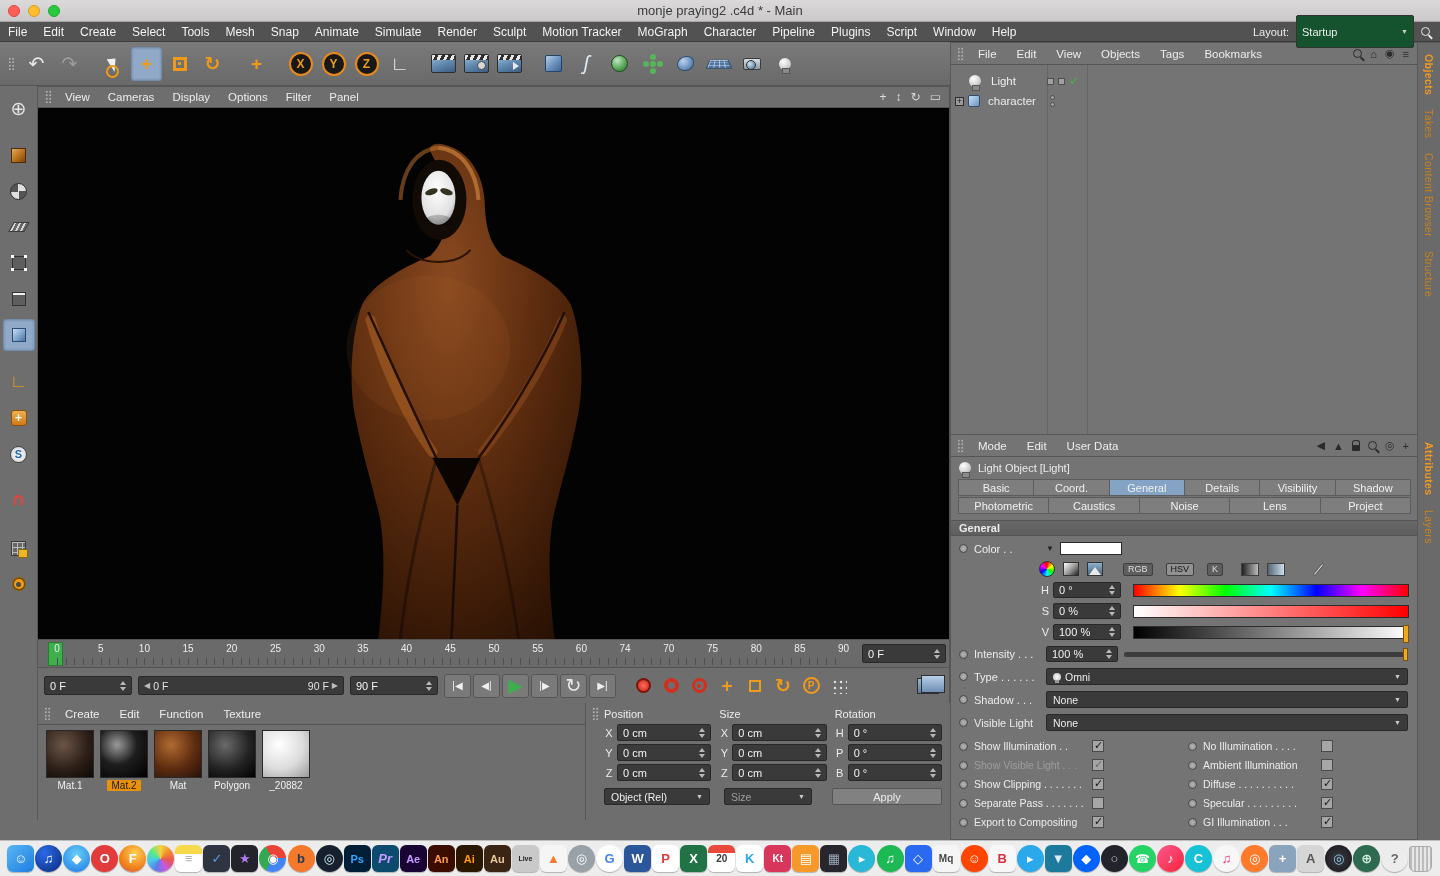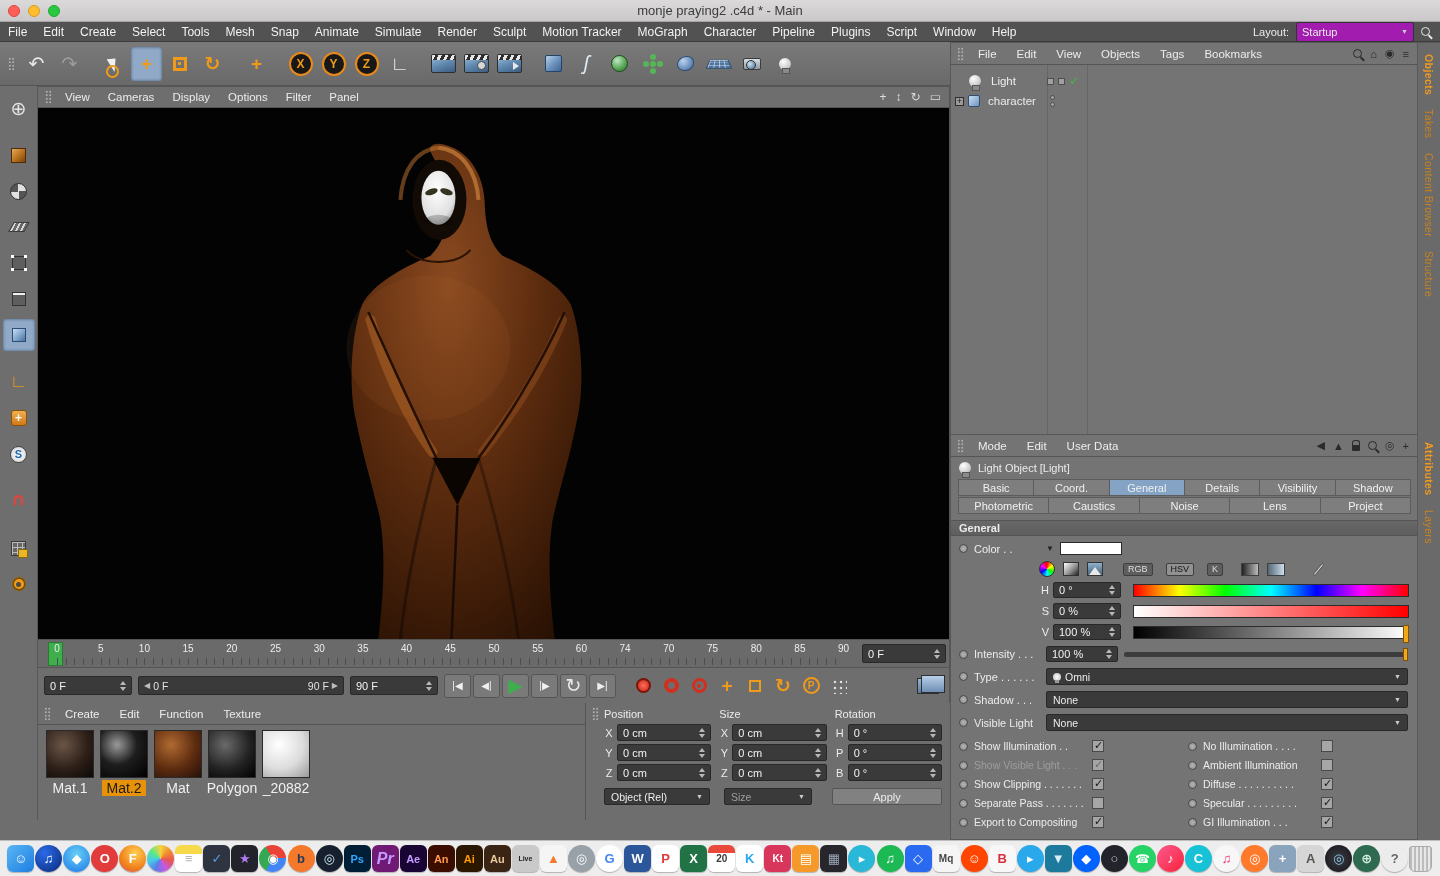--- a/index.html
+++ b/index.html
@@ -11,21 +11,21 @@
 .tl{width:12px;height:12px;border-radius:50%;margin-left:8px;flex:none;}
 .tl.red{background:#ff5f57;border:1px solid #e0443e;}
 .tl.yellow{background:#febc2e;border:1px solid #d89c1e;}
 .tl.green{background:#28c840;border:1px solid #1aab29;}
 .win-title{position:absolute;left:0;right:0;text-align:center;color:#3c3c3c;font-size:13px;}
 
 .menubar{left:0;top:22px;width:1440px;height:20px;background:#525252;display:flex;align-items:center;border-bottom:1px solid #3c3c3c;position:absolute;z-index:5;}
 #menubar-items{display:flex;}
 .menu-item{padding:0 8px;font-size:12px;color:#f2f2f2;}
 .menubar-right{margin-left:auto;display:flex;align-items:center;gap:7px;padding-right:10px;}
-.layout-select{width:118px;height:20px;background:#a21caf;border:1px solid #333;border-radius:2px;display:flex;align-items:center;padding:0 5px;font-size:11px;}
+.layout-select{width:118px;height:33px;background:#14532d;border:1px solid #333;border-radius:2px;display:flex;align-items:center;padding:0 5px;font-size:11px;}
 .arrow{margin-left:auto;font-size:7px;color:#ccc;padding-left:6px;}
 .mag{width:9px;height:9px;border:1.5px solid #2a2a2a;border-radius:50%;position:relative;display:inline-block;flex:none;}
 .mag::after{content:"";position:absolute;width:5px;height:1.5px;background:#2a2a2a;transform:rotate(45deg);right:-4px;bottom:-2px;}
 .mag.white{border-color:#e8e8e8;}.mag.white::after{background:#e8e8e8;}
 
 .toolbar{left:0;top:42px;width:952px;height:44px;background:linear-gradient(#7a7a7a,#696969);border-bottom:1px solid #555;display:flex;align-items:center;gap:2px;padding-left:6px;position:absolute;}
 .tbtn{width:31px;height:34px;border-radius:3px;display:flex;align-items:center;justify-content:center;font-size:16px;flex:none;}
 .tbtn.active,.pbtn.active{background:#8fa9c6;box-shadow:inset 0 0 3px #3f5c82;}
 .tb-sep{width:9px;height:100%;flex:none;}
 .big{font-size:19px;}.bold{font-weight:bold;}
@@ -112,21 +112,21 @@
 .mgr-menu{height:22px;display:flex;align-items:center;border-bottom:1px solid #555;padding-left:4px;}
 .mgr-item{padding:0 10px;font-size:11.5px;}
 .mat-strip{display:flex;gap:2px;padding:5px 6px;}
 .mat{width:52px;display:flex;flex-direction:column;align-items:center;flex:none;}
 .mat-thumb{width:48px;height:48px;border:1px solid #2a2a2a;}
 .sphere-dark-brown{background:radial-gradient(circle at 35% 30%,#6a5648 0%,#2e2018 55%,#0c0806 100%);}
 .sphere-black{background:radial-gradient(circle at 35% 30%,#9a9a9a 0%,#1e1e1e 45%,#000 100%);}
 .sphere-brown{background:radial-gradient(circle at 35% 30%,#b06a30 0%,#5e2c10 55%,#26100a 100%);}
 .sphere-dark{background:radial-gradient(circle at 35% 30%,#6a6a6a 0%,#242424 55%,#000 100%);}
 .sphere-white{background:radial-gradient(circle at 35% 30%,#ffffff 0%,#dcdcdc 55%,#9a9a9a 100%);}
-.mat-label{margin-top:2px;font-size:14px;padding:0 4px;border-radius:1px;color:#f0f0f0;}
+.mat-label{margin-top:2px;font-size:10px;padding:0 4px;border-radius:1px;color:#f0f0f0;}
 .mat-label.selected{background:#e8920a;color:#1a1a1a;}
 
 .coords{left:586px;top:703px;width:364px;height:117px;background:#6e6e6e;position:absolute;padding:0 8px;}
 .coords .grip{position:absolute;left:4px;top:4px;}
 .coord-grid{display:grid;grid-template-columns:1fr 1fr 1fr;column-gap:8px;padding-left:10px;padding-top:1px;}
 .coord-head{height:20px;display:flex;align-items:center;font-size:11px;}
 .coord-row{display:flex;align-items:center;gap:3px;margin-bottom:3px;}
 .coord-lab{width:10px;text-align:center;font-size:11px;flex:none;}
 .coord-field{flex:1;height:17px;}
 .coord-bottom{display:flex;gap:14px;margin-top:4px;align-items:center;padding-left:10px;}
@@ -938,21 +938,21 @@
       <div class="dock-item ci" style="background: rgb(226, 59, 59); color: rgb(255, 255, 255);">O</div>
       <div class="dock-item ci" style="background: radial-gradient(circle at 60% 30%, rgb(255, 207, 78), rgb(240, 123, 26) 65%, rgb(192, 74, 138)); color: rgb(255, 255, 255);">F</div>
       <div class="dock-item ci" style="background: conic-gradient(rgb(245, 212, 65), rgb(240, 140, 46), rgb(232, 84, 84), rgb(196, 90, 232), rgb(90, 124, 232), rgb(70, 203, 232), rgb(90, 232, 138), rgb(245, 212, 65)); color: rgb(255, 255, 255);"></div>
       <div class="dock-item" style="background: linear-gradient(rgb(247, 217, 76) 0px, rgb(247, 217, 76) 9px, rgb(255, 255, 255) 9px); color: rgb(184, 184, 184);">≡</div>
       <div class="dock-item" style="background: rgb(47, 53, 64); color: rgb(90, 154, 232);">✓</div>
       <div class="dock-item" style="background: rgb(35, 35, 43); color: rgb(176, 124, 245);">★</div>
       <div class="dock-item ci" style="background: conic-gradient(from -30deg, rgb(234, 67, 53) 0deg, rgb(234, 67, 53) 33%, rgb(66, 133, 244) 0deg, rgb(66, 133, 244) 66%, rgb(52, 168, 83) 0deg, rgb(52, 168, 83) 100%); color: rgb(255, 255, 255);">◉</div>
       <div class="dock-item ci" style="background: rgb(245, 121, 42); color: rgb(28, 58, 90);">b</div>
       <div class="dock-item ci" style="background: rgb(23, 32, 46); color: rgb(207, 232, 245);">◎</div>
       <div class="dock-item" style="background: rgb(0, 30, 54); color: rgb(49, 168, 255); font-size: 11px;">Ps</div>
-      <div class="dock-item" style="background: #701a75; color: rgb(196, 156, 255); font-size: 16px; font-style: italic;">Pr</div>
+      <div class="dock-item" style="background: #0c4a6e; color: rgb(196, 156, 255); font-size: 13px; font-style: italic;">Pr</div>
       <div class="dock-item" style="background: rgb(25, 5, 51); color: rgb(196, 156, 255); font-size: 11px;">Ae</div>
       <div class="dock-item" style="background: rgb(58, 13, 0); color: rgb(255, 154, 80); font-size: 11px;">An</div>
       <div class="dock-item" style="background: rgb(43, 23, 0); color: rgb(255, 154, 0); font-size: 11px;">Ai</div>
       <div class="dock-item" style="background: rgb(58, 36, 20); color: rgb(232, 200, 154); font-size: 11px;">Au</div>
       <div class="dock-item" style="background: rgb(201, 201, 201); color: rgb(34, 34, 34); font-size: 7px;">Live</div>
       <div class="dock-item" style="background: rgb(245, 245, 245); color: rgb(245, 121, 42);">▲</div>
       <div class="dock-item ci" style="background: rgb(152, 160, 168); color: rgb(255, 255, 255);">◎</div>
       <div class="dock-item ci" style="background: rgb(255, 255, 255); color: rgb(66, 133, 244);">G</div>
       <div class="dock-item" style="background: rgb(43, 87, 154); color: rgb(255, 255, 255);">W</div>
       <div class="dock-item" style="background: rgb(255, 255, 255); color: rgb(226, 59, 59);">P</div>

